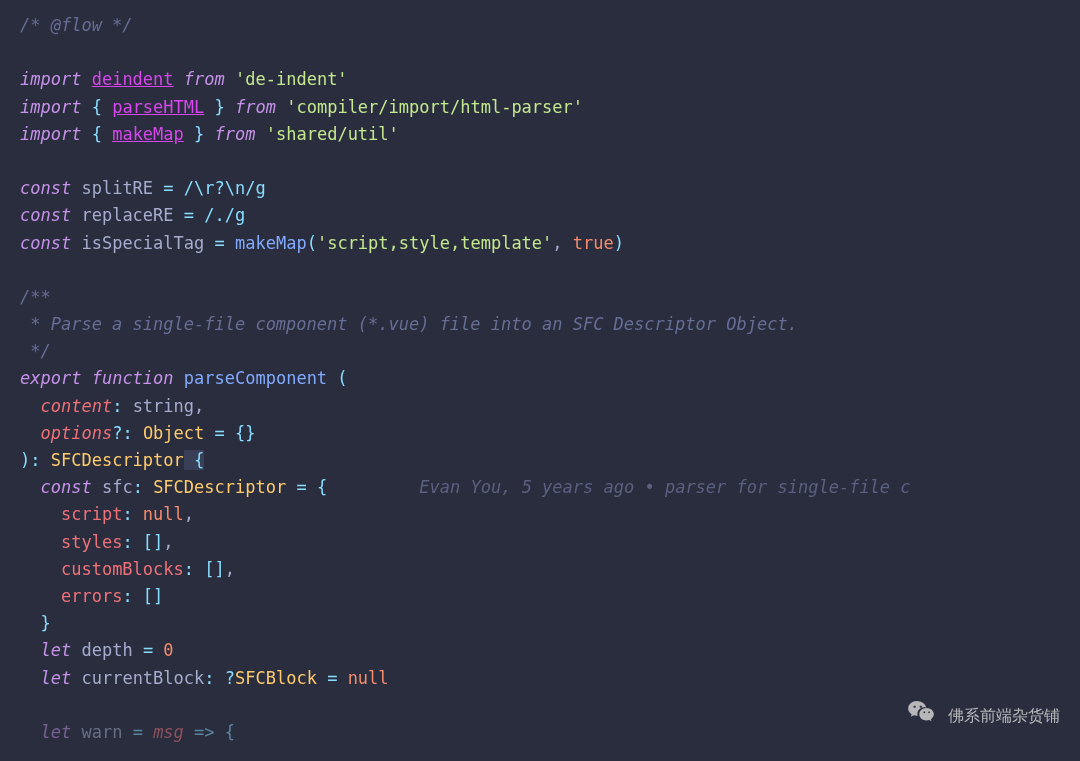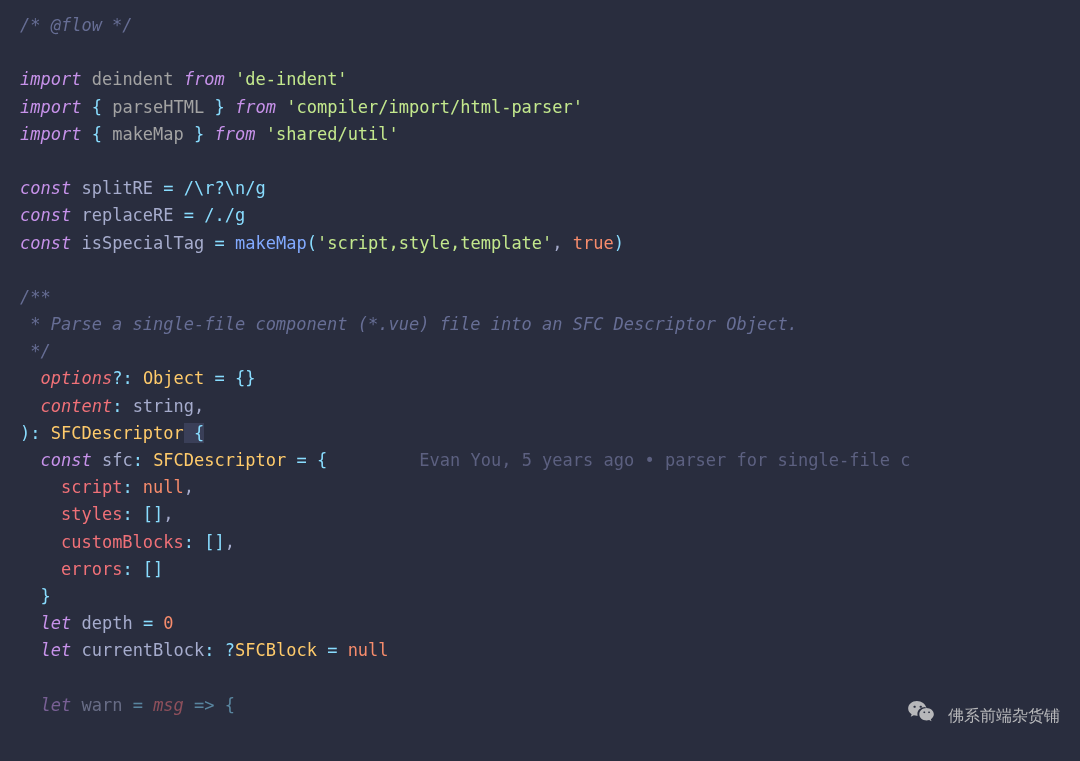--- a/index.html
+++ b/index.html
@@ -11,39 +11,39 @@
     color: #a6accd;
     width: 1080px;
     height: 761px;
     overflow: hidden;
     padding: 12px 0 0 20px;
     position: relative;
   }
   .line { white-space: pre; }
   .c-comment { color: #676e95; font-style: italic; }
   .c-keyword { color: #c792ea; font-style: italic; }
-  .c-import-name { color: #a3a3a3; }
+  .c-import-name { color: #d946ef; text-decoration: underline; }
   .c-string { color: #c3e88d; }
   .c-const { color: #c792ea; font-style: italic; }
   .c-var { color: #a6accd; }
   .c-op { color: #89ddff; }
   .c-regex { color: #89ddff; }
   .c-func { color: #82aaff; }
   .c-funcname { color: #82aaff; }
   .c-type { color: #ffcb6b; }
   .c-param { color: #f07178; font-style: italic; }
   .c-prop { color: #f07178; }
   .c-number { color: #f78c6c; }
   .c-bool { color: #f78c6c; }
   .c-null { color: #f78c6c; }
   .c-brace { color: #89ddff; }
   .c-punct { color: #a6accd; }
   .c-question { color: #89ddff; }
   .c-highlight { background: #3a3f58; }
-  .blame { color: #5c6080; }
+  .blame { color: #5c6080; font-style: italic; }
   .watermark {
     position: absolute;
     right: 20px;
     bottom: 30px;
     color: #d0d0d0;
     font-family: sans-serif;
     font-size: 16px;
     display: flex;
     align-items: center;
     gap: 14px;
@@ -61,22 +61,23 @@
 <div class="line"><span class="c-keyword">import</span> <span class="c-brace">{ </span><span class="c-import-name">parseHTML</span><span class="c-brace"> }</span> <span class="c-keyword">from</span> <span class="c-string">'compiler/import/html-parser'</span></div>
 <div class="line"><span class="c-keyword">import</span> <span class="c-brace">{ </span><span class="c-import-name">makeMap</span><span class="c-brace"> }</span> <span class="c-keyword">from</span> <span class="c-string">'shared/util'</span></div>
 <div class="line">&nbsp;</div>
 <div class="line"><span class="c-const">const</span> <span class="c-var">splitRE</span> <span class="c-op">=</span> <span class="c-regex">/\r?\n/g</span></div>
 <div class="line"><span class="c-const">const</span> <span class="c-var">replaceRE</span> <span class="c-op">=</span> <span class="c-regex">/./g</span></div>
 <div class="line"><span class="c-const">const</span> <span class="c-var">isSpecialTag</span> <span class="c-op">=</span> <span class="c-func">makeMap</span><span class="c-brace">(</span><span class="c-string">'script,style,template'</span><span class="c-punct">, </span><span class="c-bool">true</span><span class="c-brace">)</span></div>
 <div class="line">&nbsp;</div>
 <div class="line"><span class="c-comment">/**</span></div>
 <div class="line"><span class="c-comment"> * Parse a single-file component (*.vue) file into an SFC Descriptor Object.</span></div>
 <div class="line"><span class="c-comment"> */</span></div>
+<div class="line"><span class="c-keyword">export</span> <span class="c-keyword">function</span> <span class="c-funcname">parseComponent</span><span class="c-brace"> (</span></div>
+<div class="line">  <span class="c-param">content</span><span class="c-op">: </span><span class="c-var">string</span><span class="c-punct">,</span></div>
 <div class="line">  <span class="c-param">options</span><span class="c-question">?</span><span class="c-op">: </span><span class="c-type">Object</span><span class="c-op"> = </span><span class="c-brace">{}</span></div>
-<div class="line">  <span class="c-param">content</span><span class="c-op">: </span><span class="c-var">string</span><span class="c-punct">,</span></div>
 <div class="line"><span class="c-brace">)</span><span class="c-op">: </span><span class="c-type">SFCDescriptor</span><span class="c-brace c-highlight"> {</span></div>
 <div class="line">  <span class="c-const">const</span> <span class="c-var">sfc</span><span class="c-op">: </span><span class="c-type">SFCDescriptor</span><span class="c-op"> = </span><span class="c-brace">{</span>         <span class="blame">Evan You, 5 years ago • parser for single-file c</span></div>
 <div class="line">    <span class="c-prop">script</span><span class="c-op">: </span><span class="c-null">null</span><span class="c-punct">,</span></div>
 <div class="line">    <span class="c-prop">styles</span><span class="c-op">: </span><span class="c-brace">[]</span><span class="c-punct">,</span></div>
 <div class="line">    <span class="c-prop">customBlocks</span><span class="c-op">: </span><span class="c-brace">[]</span><span class="c-punct">,</span></div>
 <div class="line">    <span class="c-prop">errors</span><span class="c-op">: </span><span class="c-brace">[]</span></div>
 <div class="line">  <span class="c-brace">}</span></div>
 <div class="line">  <span class="c-keyword">let</span> <span class="c-var">depth</span><span class="c-op"> = </span><span class="c-number">0</span></div>
 <div class="line">  <span class="c-keyword">let</span> <span class="c-var">currentBlock</span><span class="c-op">: </span><span class="c-question">?</span><span class="c-type">SFCBlock</span><span class="c-op"> = </span><span class="c-null">null</span></div>
 <div class="line">&nbsp;</div>

